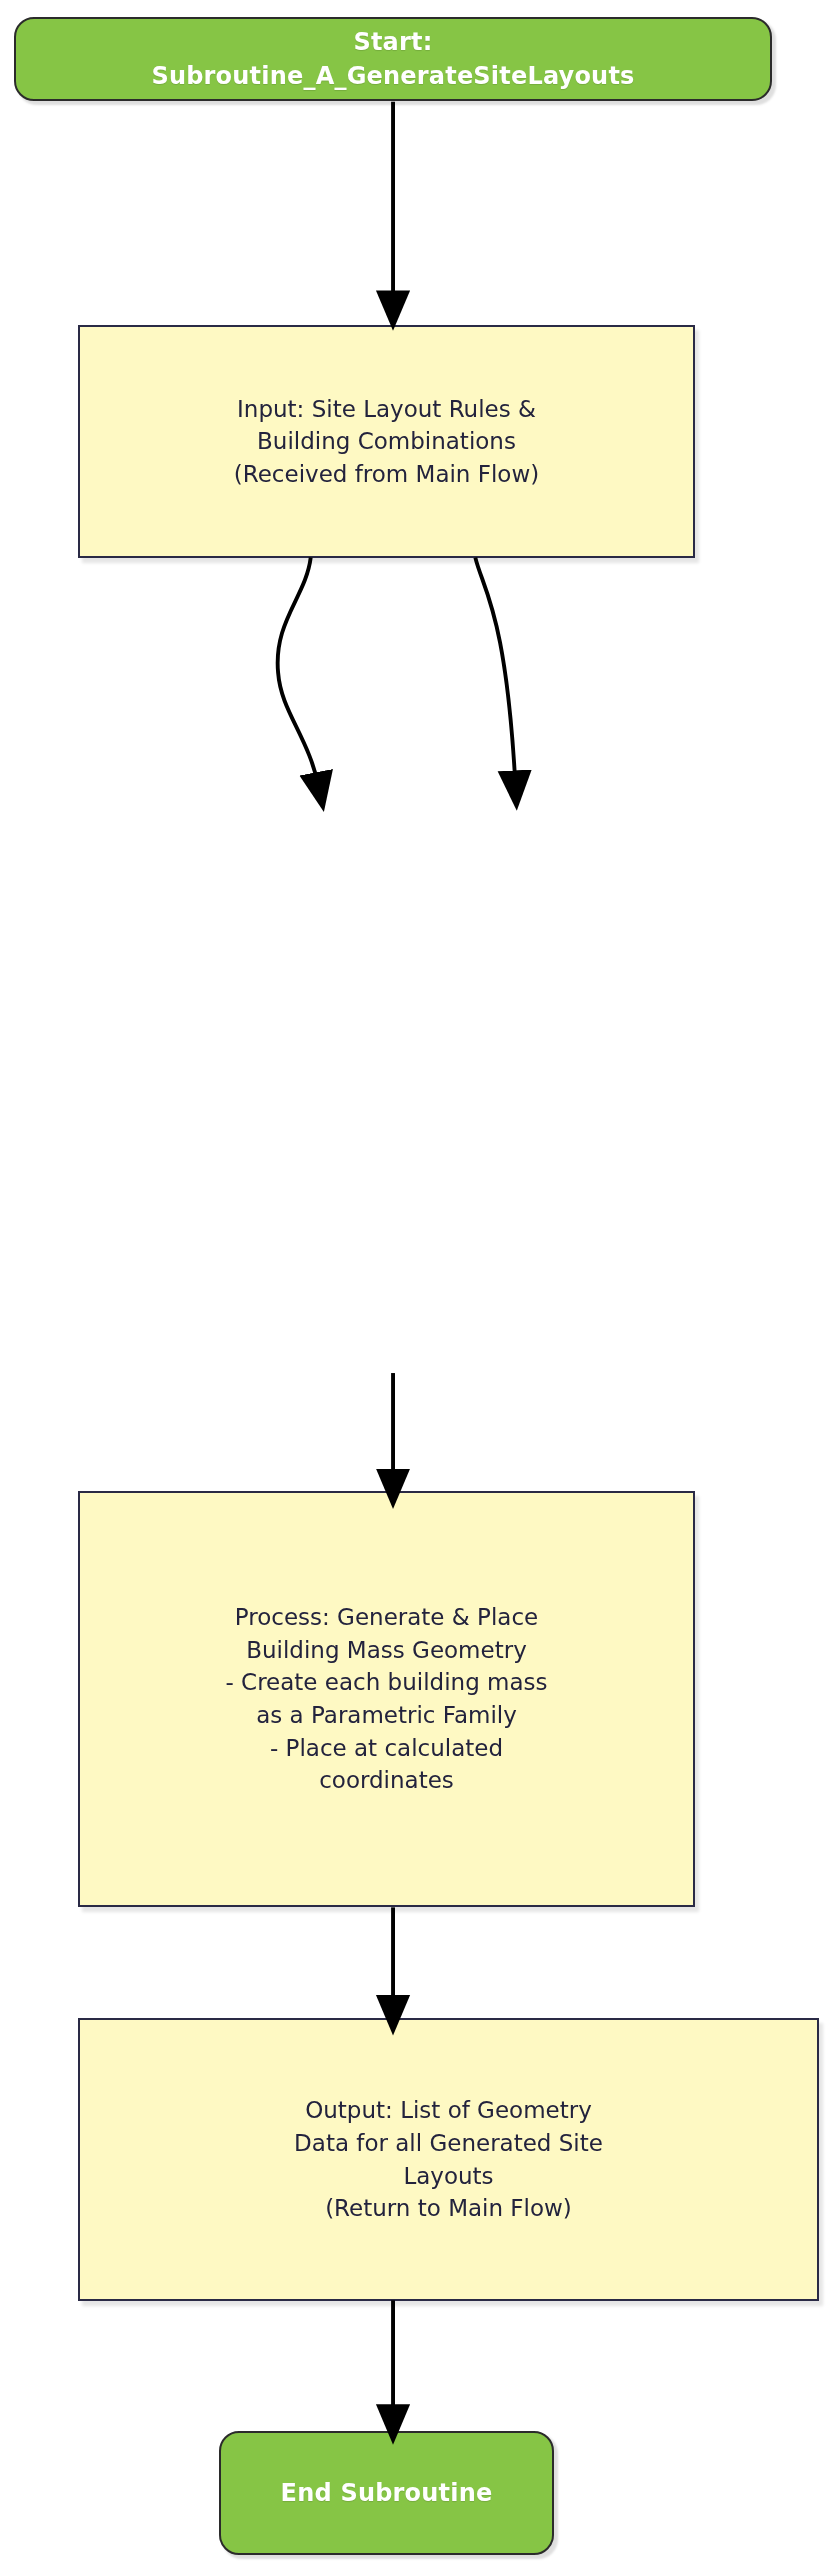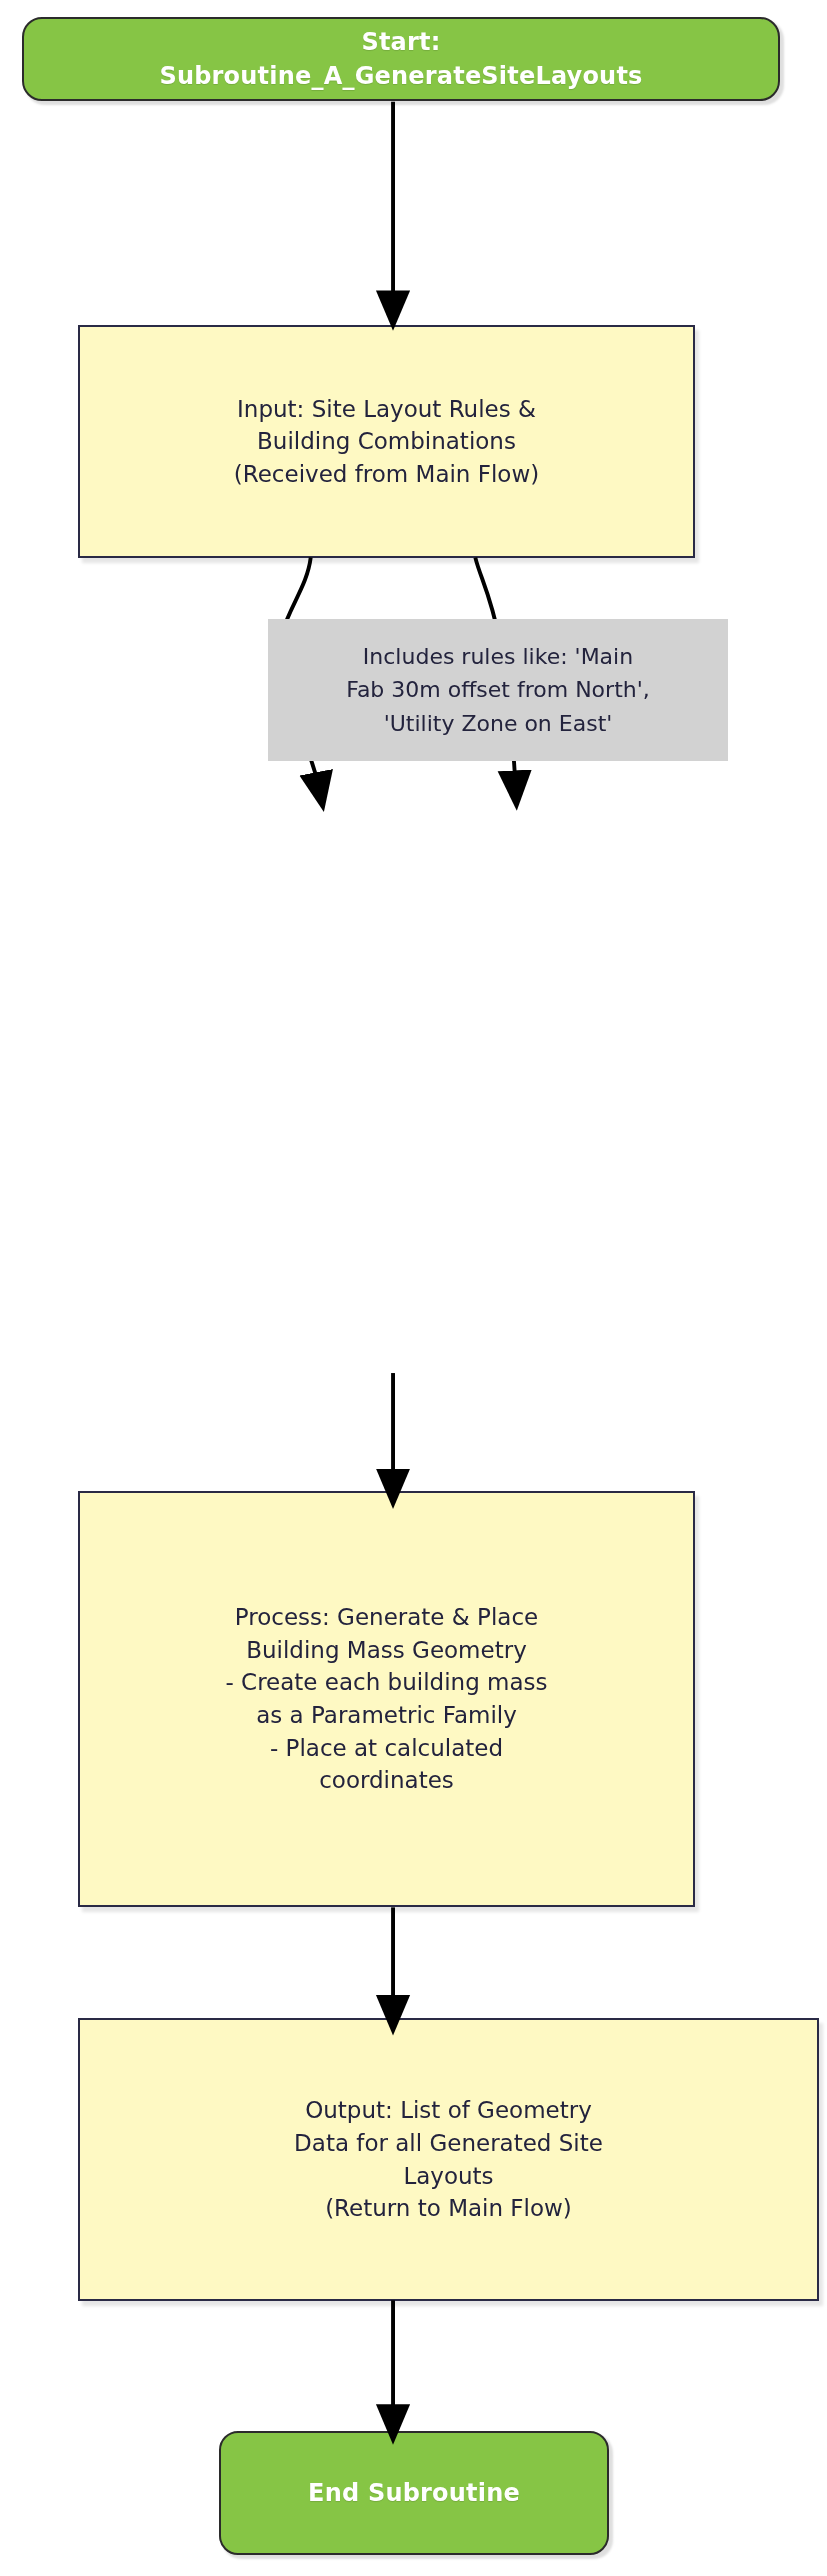--- a/index.html
+++ b/index.html
@@ -120,52 +120,47 @@
 
     <g>
       <line x1="506" y1="2456" x2="506" y2="2595" stroke="#000000" stroke-width="5" marker-end="url(#ah)"></line>
     </g>
 
     <g>
       <line x1="506" y1="2962" x2="506" y2="3122" stroke="#000000" stroke-width="5" marker-end="url(#ah)"></line>
     </g>
   </svg>
 
-  <div class="terminator" style="left:14px; top:17px; width:758px; height:84px;margin-left:8px;">
+  <div class="terminator" style="left:14px; top:17px; width:758px; height:84px;">
     <span class="node-text">Start:
 Subroutine_A_GenerateSiteLayouts</span>
   </div>
 
   <div class="box" style="left:78px; top:325px; width:617px; height:233px;">
     <span class="node-text">Input: Site Layout Rules &amp;
 Building Combinations
 (Received from Main Flow)</span>
   </div>
 
-  <div class="note" style="left:268px; top:619px; width:460px; height:142px;">
-    <span class="node-text">Includes rules like: 'Main
-Fab 30m offset from North',
-'Utility Zone on East'</span>
-  </div>
 
 
   <div class="box" style="left:78px; top:1491px; width:617px; height:416px;">
     <span class="node-text">Process: Generate &amp; Place
 Building Mass Geometry
 - Create each building mass
 as a Parametric Family
 - Place at calculated
 coordinates</span>
   </div>
 
   <div class="box" style="left:78px; top:2018px; width:741px; height:283px;">
     <span class="node-text">Output: List of Geometry
 Data for all Generated Site
 Layouts
 (Return to Main Flow)</span>
   </div>
 
-  <div class="terminator" style="left:219px; top:2431px; width:390px; height:124px;border-radius:19px;">
+  <div class="terminator" style="left:219px; top:2431px; width:335px; height:124px;">
     <span class="node-text">End Subroutine</span>
   </div>
 
 </div>
 
 
 </body></html>

